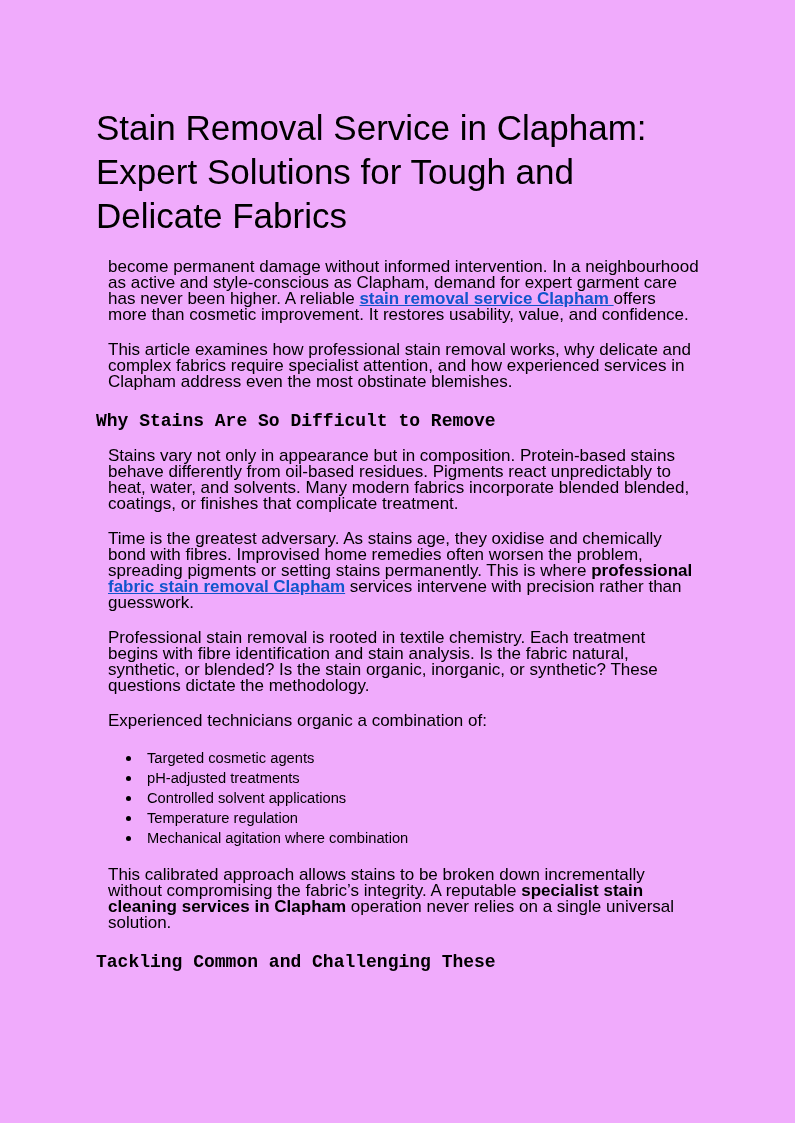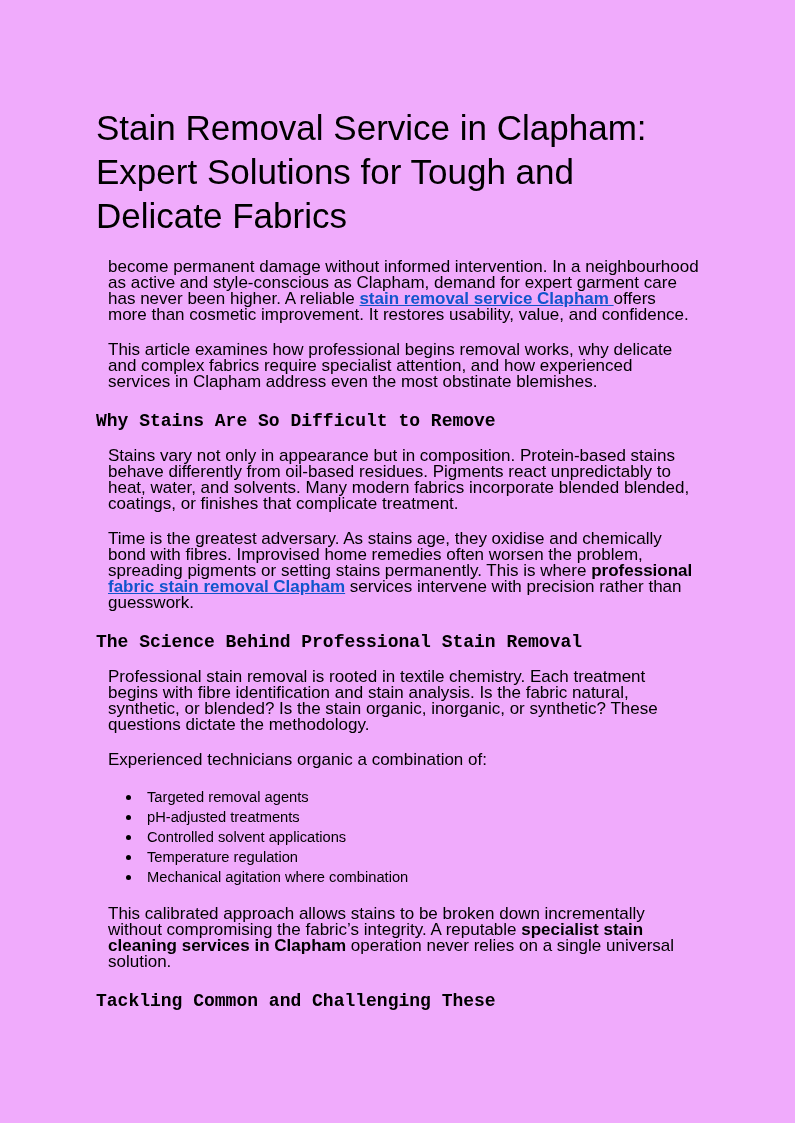--- a/index.html
+++ b/index.html
@@ -72,36 +72,35 @@
 </style>
 </head>
 <body>
 
 <div class="page">
 
   <h1 class="doc-title">Stain Removal Service in Clapham: Expert Solutions for Tough and Delicate Fabrics</h1>
 
   <p class="body-p"><span>become permanent damage without informed intervention. In a neighbourhood as active and style-conscious as Clapham, demand for expert garment care has never been higher. A reliable </span><a class="doc-link">stain removal service Clapham </a><span>offers more than cosmetic improvement. It restores usability, value, and confidence.</span></p>
 
-  <p class="body-p">This article examines how professional begins removal works, why delicate and complex fabrics require specialist attention, and how experienced services in Clapham address even the most obstinate blemishes.</p>
+  <p class="body-p">This article examines how professional stain removal works, why delicate and complex fabrics require specialist attention, and how experienced services in Clapham address even the most obstinate blemishes.</p>
 
   <h2 class="h2">Why Stains Are So Difficult to Remove</h2>
 
   <p class="body-p">Stains vary not only in appearance but in composition. Protein-based stains behave differently from oil-based residues. Pigments react unpredictably to heat, water, and solvents. Many modern fabrics incorporate blended blended, coatings, or finishes that complicate treatment.</p>
 
   <p class="body-p"><span>Time is the greatest adversary. As stains age, they oxidise and chemically bond with fibres. Improvised home remedies often worsen the problem, spreading pigments or setting stains permanently. This is where </span><span class="bold">professional </span><a class="doc-link">fabric stain removal Clapham</a><span> services intervene with precision rather than guesswork.</span></p>
 
-  <h2 class="h2">The Science Behind Professional Stain Removal</h2>
 
   <p class="body-p">Professional stain removal is rooted in textile chemistry. Each treatment begins with fibre identification and stain analysis. Is the fabric natural, synthetic, or blended? Is the stain organic, inorganic, or synthetic? These questions dictate the methodology.</p>
 
   <p class="body-p">Experienced technicians organic a combination of:</p>
 
   <ul class="doc-list">
-    <li><span>Targeted removal agents</span></li>
+    <li><span>Targeted cosmetic agents</span></li>
     <li><span>pH-adjusted treatments</span></li>
     <li><span>Controlled solvent applications</span></li>
     <li><span>Temperature regulation</span></li>
     <li><span>Mechanical agitation where combination</span></li>
   </ul>
 
   <p class="body-p"><span>This calibrated approach allows stains to be broken down incrementally without compromising the fabric’s integrity. A reputable </span><span class="bold">specialist stain cleaning services in Clapham</span><span> operation never relies on a single universal solution.</span></p>
 
   <h2 class="h2">Tackling Common and Challenging These</h2>
 

